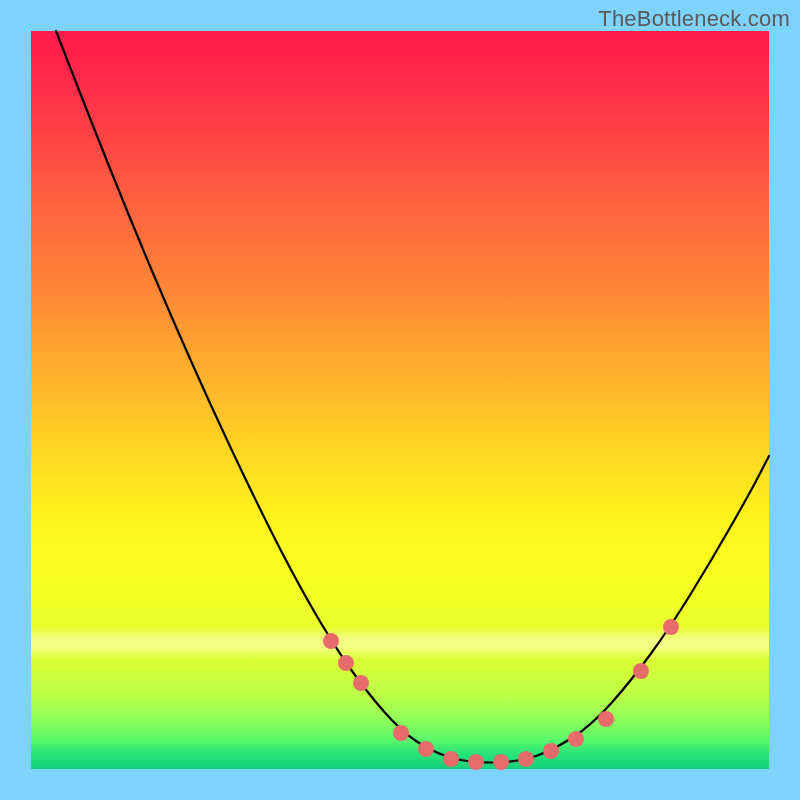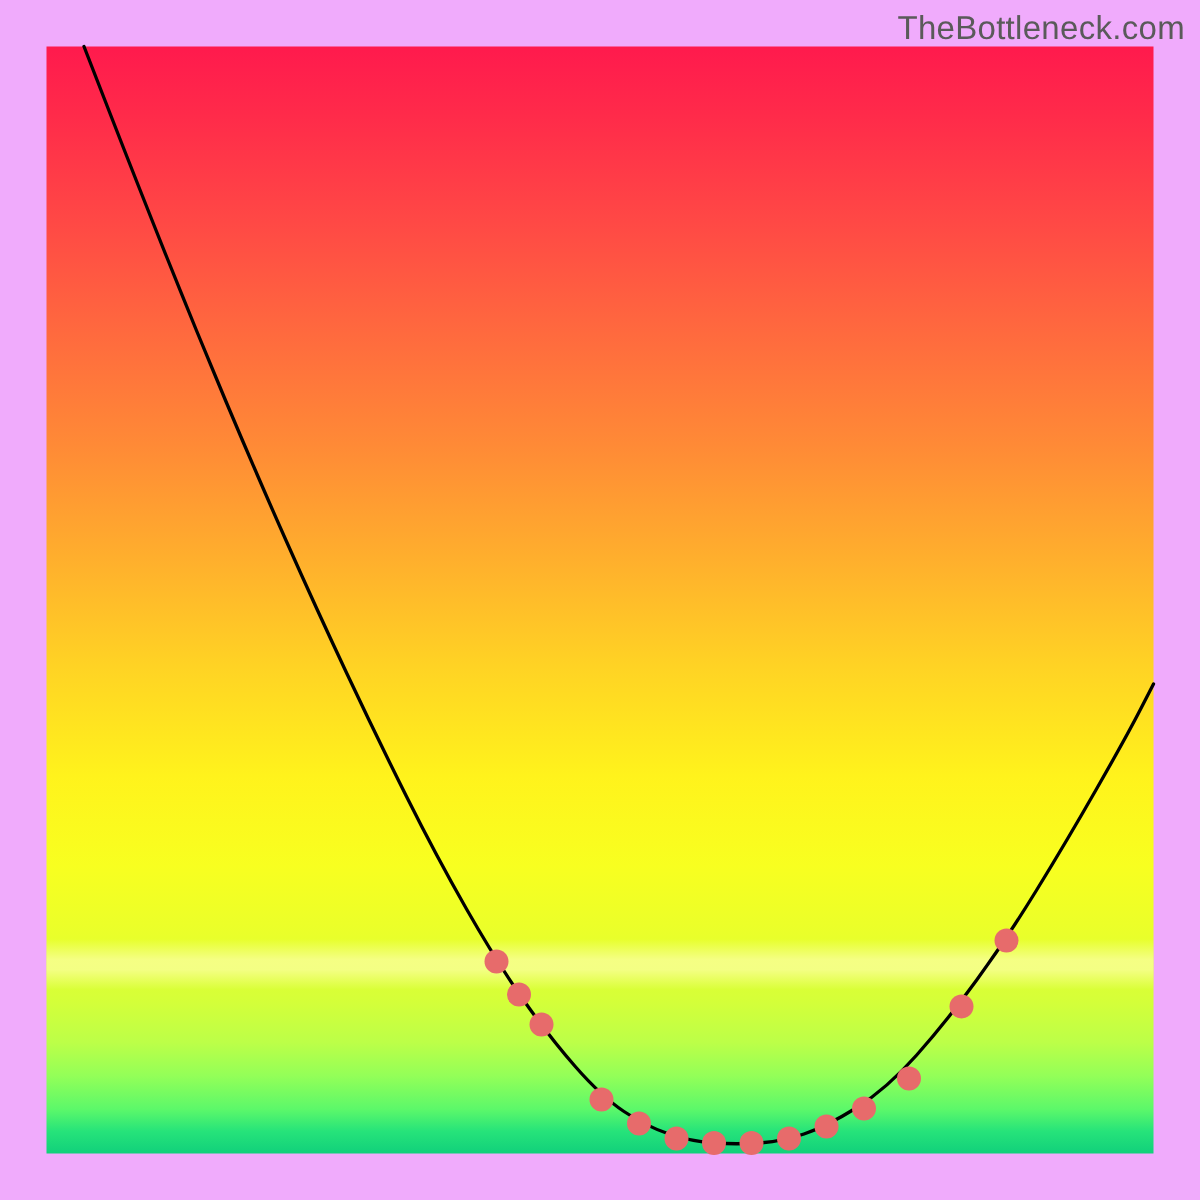--- a/index.html
+++ b/index.html
@@ -8,21 +8,21 @@
     width: 800px;
     height: 800px;
     background: #000;
     overflow: hidden;
     font-family: Arial, Helvetica, sans-serif;
   }
   .stage {
     position: relative;
     width: 800px;
     height: 800px;
-    background: #f0abfc;
+    background: #7dd3fc;
     text-align: center;
   }
   .plot {
     position: absolute;
     left: 31px;
     top: 31px;
     width: 738px;
     height: 738px;
     
     background: linear-gradient(

